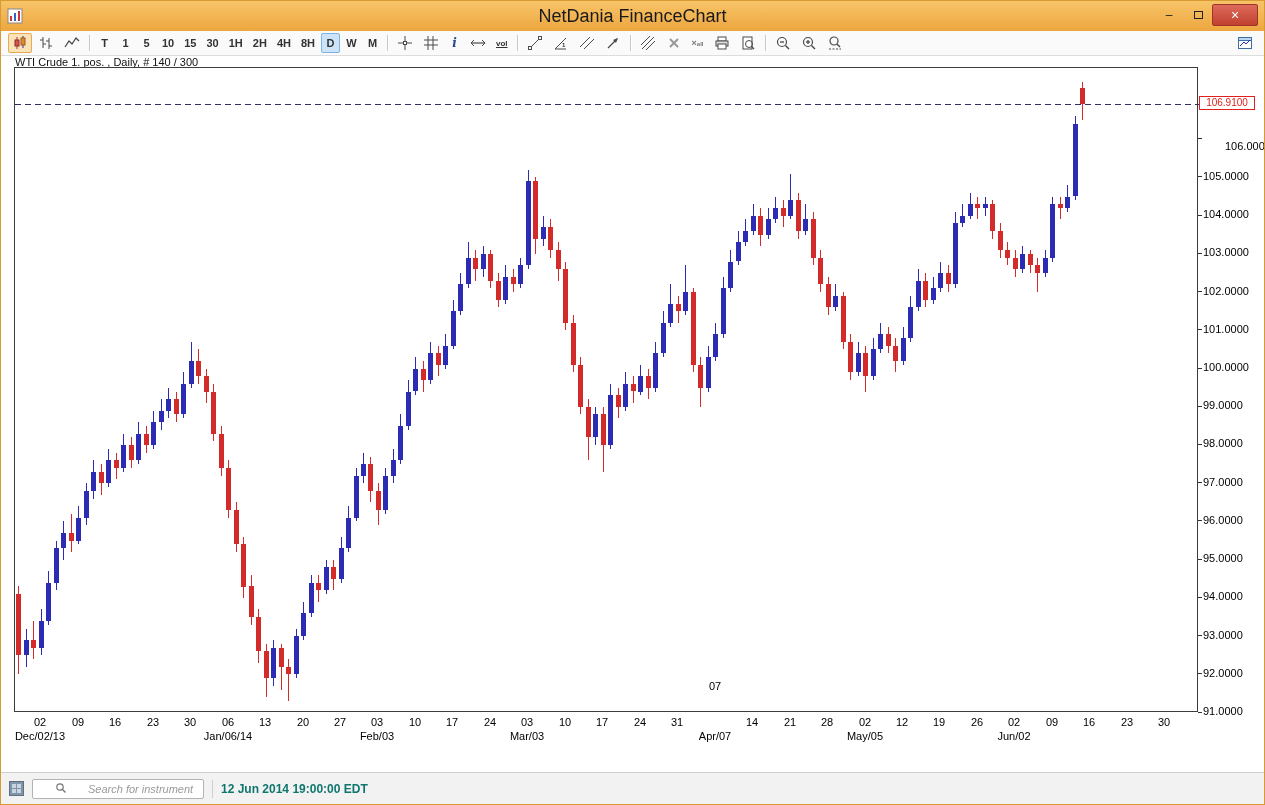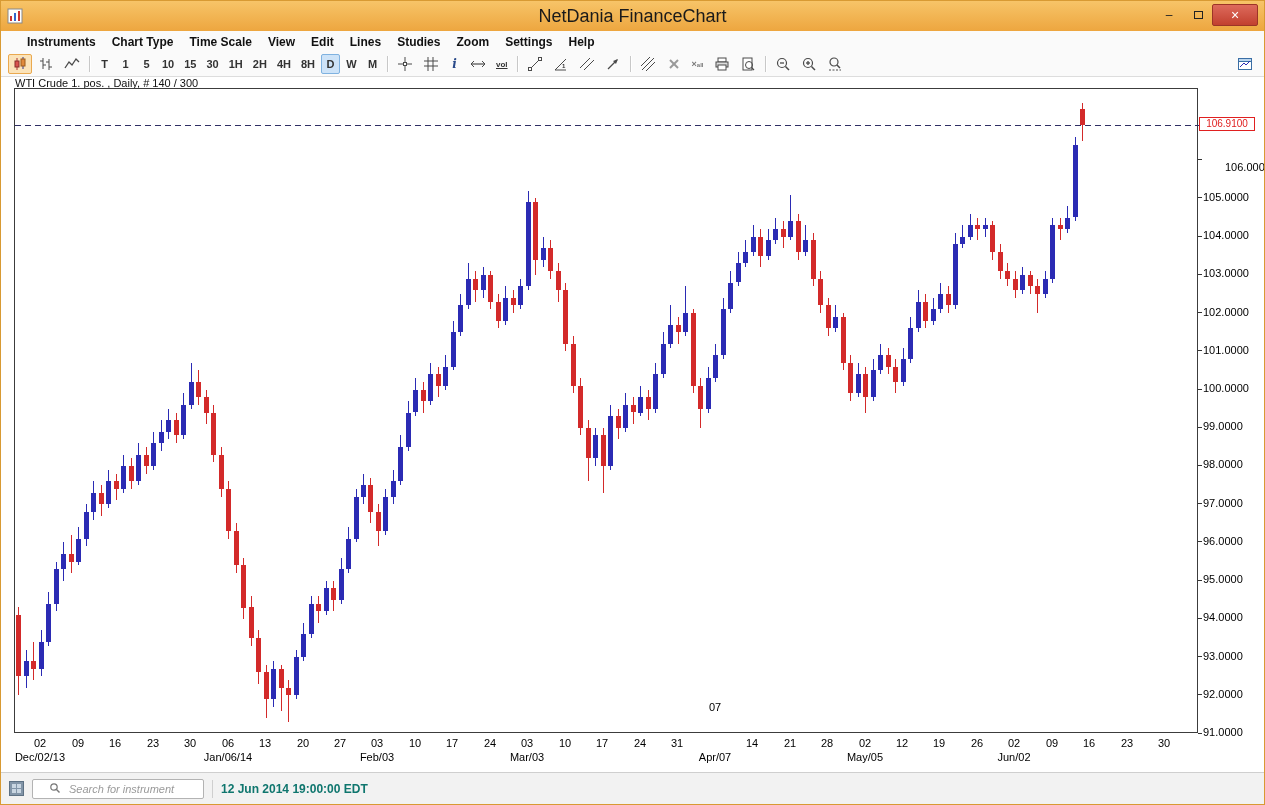--- a/index.html
+++ b/index.html
@@ -52,21 +52,21 @@
   .date-label { position:absolute; font-size:11px; color:#000; transform:translateX(-50%); white-space:nowrap; }
   .month-label { position:absolute; font-size:11px; color:#000; transform:translateX(-50%); white-space:nowrap; }
 
   
   .statusbar { height:32px; flex:0 0 32px; background:#f2f2f2; border-top:1px solid #cfcfcf;
                display:flex; align-items:center; padding:0 8px; gap:8px; }
   .status-logo { width:15px; height:15px; background:#8295a8; border:1px solid #5d7184;
                  display:grid; grid-template-columns:1fr 1fr; grid-template-rows:1fr 1fr; gap:1px; padding:2px; }
   .status-logo i { background:#c9d6e2; }
   .search-box { width:172px; height:20px; background:#fff; border:1px solid #b3b3b3; border-radius:2px;
-                display:flex; align-items:center; padding:0 16px; gap:8px; }
+                display:flex; align-items:center; padding:0 22px; gap:21px; }
   .search-box input { border:none; outline:none; flex:1; font-size:11px; font-style:italic; color:#444;
                       font-family:"Liberation Sans", sans-serif; background:transparent; }
   .search-box input::placeholder { color:#9a9a9a; font-style:italic; }
   .status-sep { width:1px; height:18px; background:#cfcfcf; }
   .timestamp { font-size:12px; font-weight:bold; color:#0f766e; }
 </style>
 </head>
 <body>
 
 <div id="window">
@@ -83,32 +83,20 @@
     <span class="title">NetDania FinanceChart</span>
     <span class="win-controls">
       <span class="win-btn min">–</span>
       <span class="win-btn max">
           <span class="box"></span>
         </span>
       <span class="win-btn close">×</span>
     </span>
   </div>
 
-  <div class="menubar" id="menubar">
-      <div class="menu-item">Instruments</div>
-      <div class="menu-item">Chart Type</div>
-      <div class="menu-item">Time Scale</div>
-      <div class="menu-item">View</div>
-      <div class="menu-item">Edit</div>
-      <div class="menu-item">Lines</div>
-      <div class="menu-item">Studies</div>
-      <div class="menu-item">Zoom</div>
-      <div class="menu-item">Settings</div>
-      <div class="menu-item">Help</div>
-    </div>
 
   <div class="toolbar" id="toolbar">
       <div class="tb-btn sel-orange">
         <svg width="16" height="16" viewBox="0 0 16 16">
           <line x1="5" y1="2" x2="5" y2="14" stroke="#a33"></line>
           <rect x="3" y="5" width="4" height="6" fill="#d9534f" stroke="#8a2f2c"></rect>
           <line x1="11" y1="1" x2="11" y2="13" stroke="#338"></line>
           <rect x="9" y="3" width="4" height="7" fill="#e08a3c" stroke="#9c5b1d"></rect>
         </svg>
       </div>

